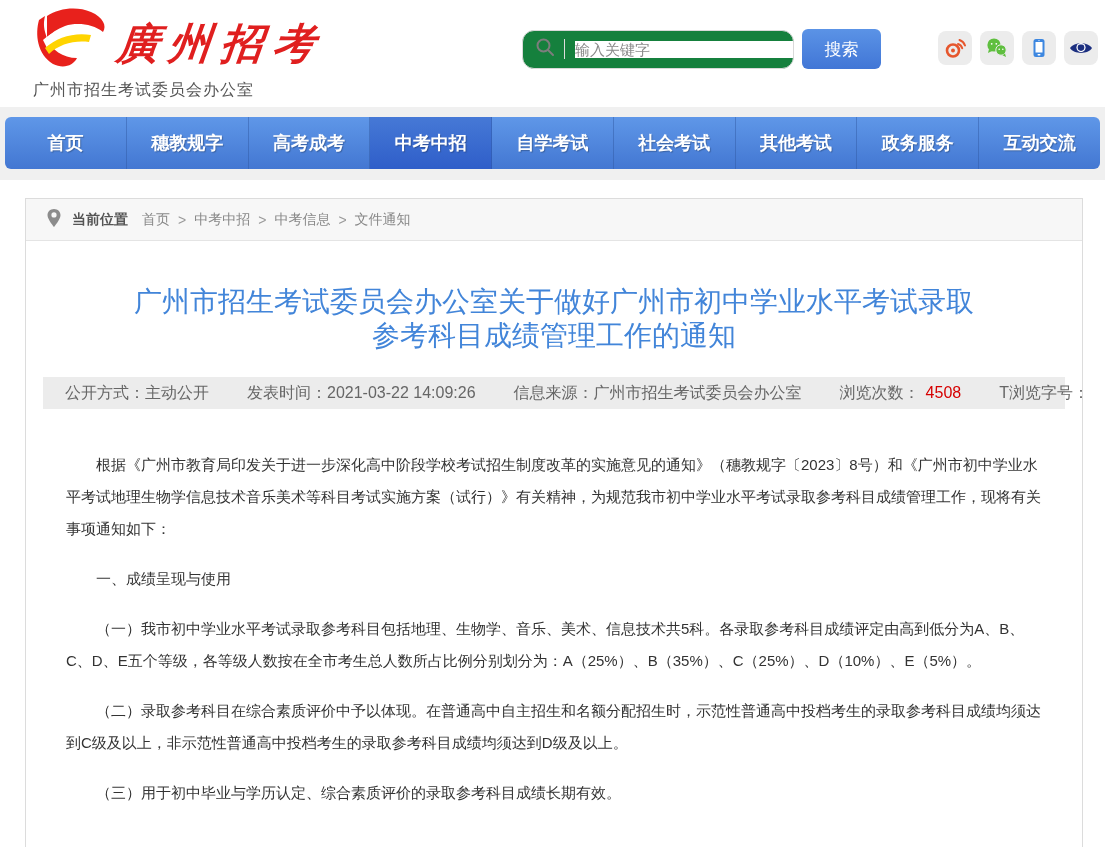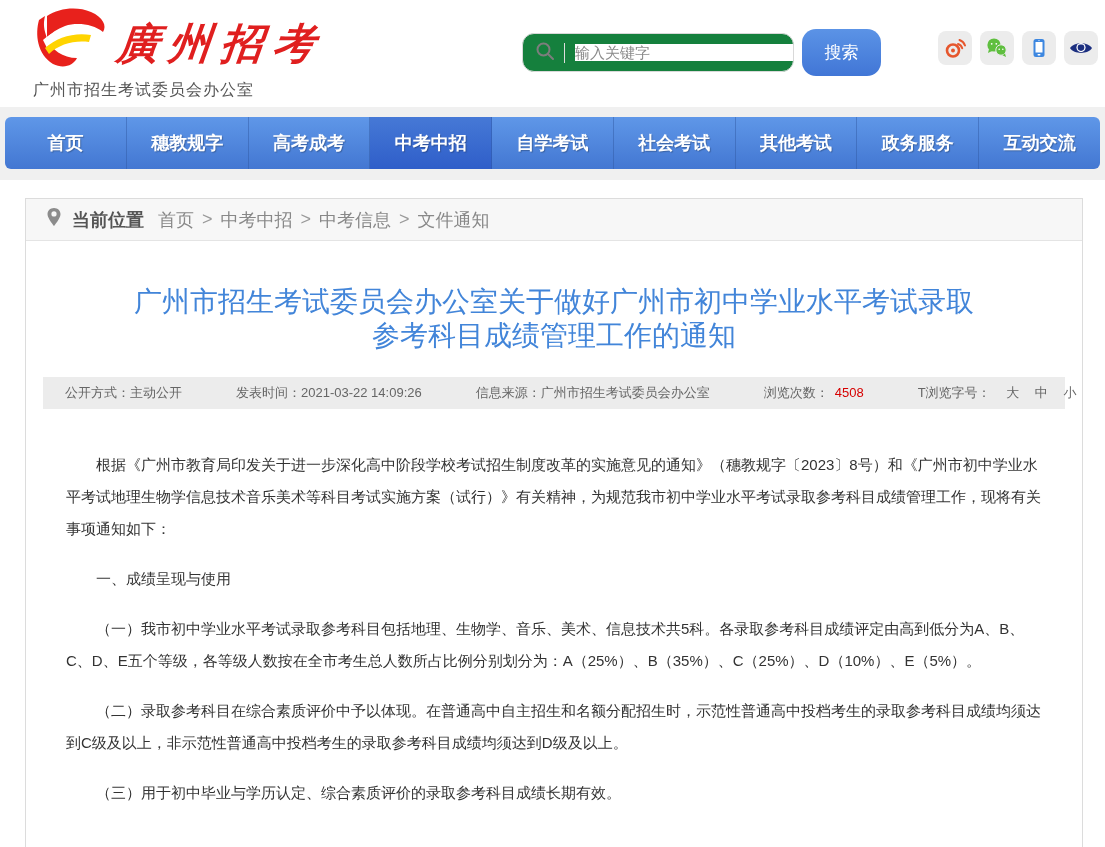--- a/index.html
+++ b/index.html
@@ -27,21 +27,21 @@
     display:flex; align-items:center; background:#15803d;
   }
   .search-box .mag { margin:0 9px 0 12px; }
   .search-box .divider { width:1px; height:20px; background:#ddd; margin-right:10px; }
   .search-box input {
     border:none; outline:none; flex:1; font-size:15px; color:#333;
     font-family:"Liberation Sans","DejaVu Sans",sans-serif;
   }
   .search-box input::placeholder { color:#8a8a8a; }
   .search-btn {
-    margin-left:8px; width:79px; height:47px; border:none; border-radius:14px;
+    margin-left:8px; width:79px; height:40px; border:none; border-radius:6px;
     background:linear-gradient(#5b93e6,#4176d6); color:#fff; font-size:17px; cursor:pointer;
     font-family:"Liberation Sans","DejaVu Sans",sans-serif;
   }
   .quick-icons { position:absolute; left:938px; top:31px; display:flex; gap:8px; }
   .icon-tile {
     width:34px; height:34px; background:#ececec; border-radius:8px;
     display:flex; align-items:center; justify-content:center; cursor:pointer;
   }
   
   .nav-band { height:73px; background:#f0f0f0; padding-top:10px; }
@@ -58,35 +58,35 @@
   .nav a:last-child { border-right:none; }
   .nav a.active { background:linear-gradient(#4679d6,#2f5ec9); }
   
   .content-box {
     width:1058px; margin:18px auto 0 25px; border:1px solid #dcdcdc;
     background:#fff; min-height:700px;
   }
   .crumb-bar {
     height:42px; background:#f7f7f7; border-bottom:1px solid #e4e4e4;
     display:flex; align-items:center; padding-left:20px;
-    font-size:18px; color:#888;
+    font-size:14px; color:#888;
   }
   .crumb-bar .pin { margin-right:10px; }
   .crumb-label { font-weight:bold; color:#555; margin-right:14px; }
   .crumb-bar a { color:#888; text-decoration:none; cursor:pointer; }
   .crumb-sep { margin:0 8px; color:#999; }
   
   .article-title {
     margin-top:44px; text-align:center; color:#4285d9;
     font-size:28px; line-height:34px; font-weight:400;
   }
   .meta-bar {
     margin:24px 17px 0; height:32px; background:#ececec;
-    display:flex; align-items:center; font-size:13px; color:#666;
-    padding-left:22px; gap:16px;
+    display:flex; align-items:center; font-size:16px; color:#666;
+    padding-left:22px; gap:0;
   }
   .meta-item { margin-right:38px; white-space:nowrap; }
   .meta-item .red { color:#d60000; margin-left:6px; }
   .font-sizes span { margin-left:12px; cursor:pointer; }
   .article-body { padding:30px 40px 40px 40px; font-size:15px; color:#333; }
   .article-body p { text-indent:2em; line-height:32px; margin-top:18px; }
   .article-body p:first-child { margin-top:10px; }
 </style>
 </head>
 <body>

